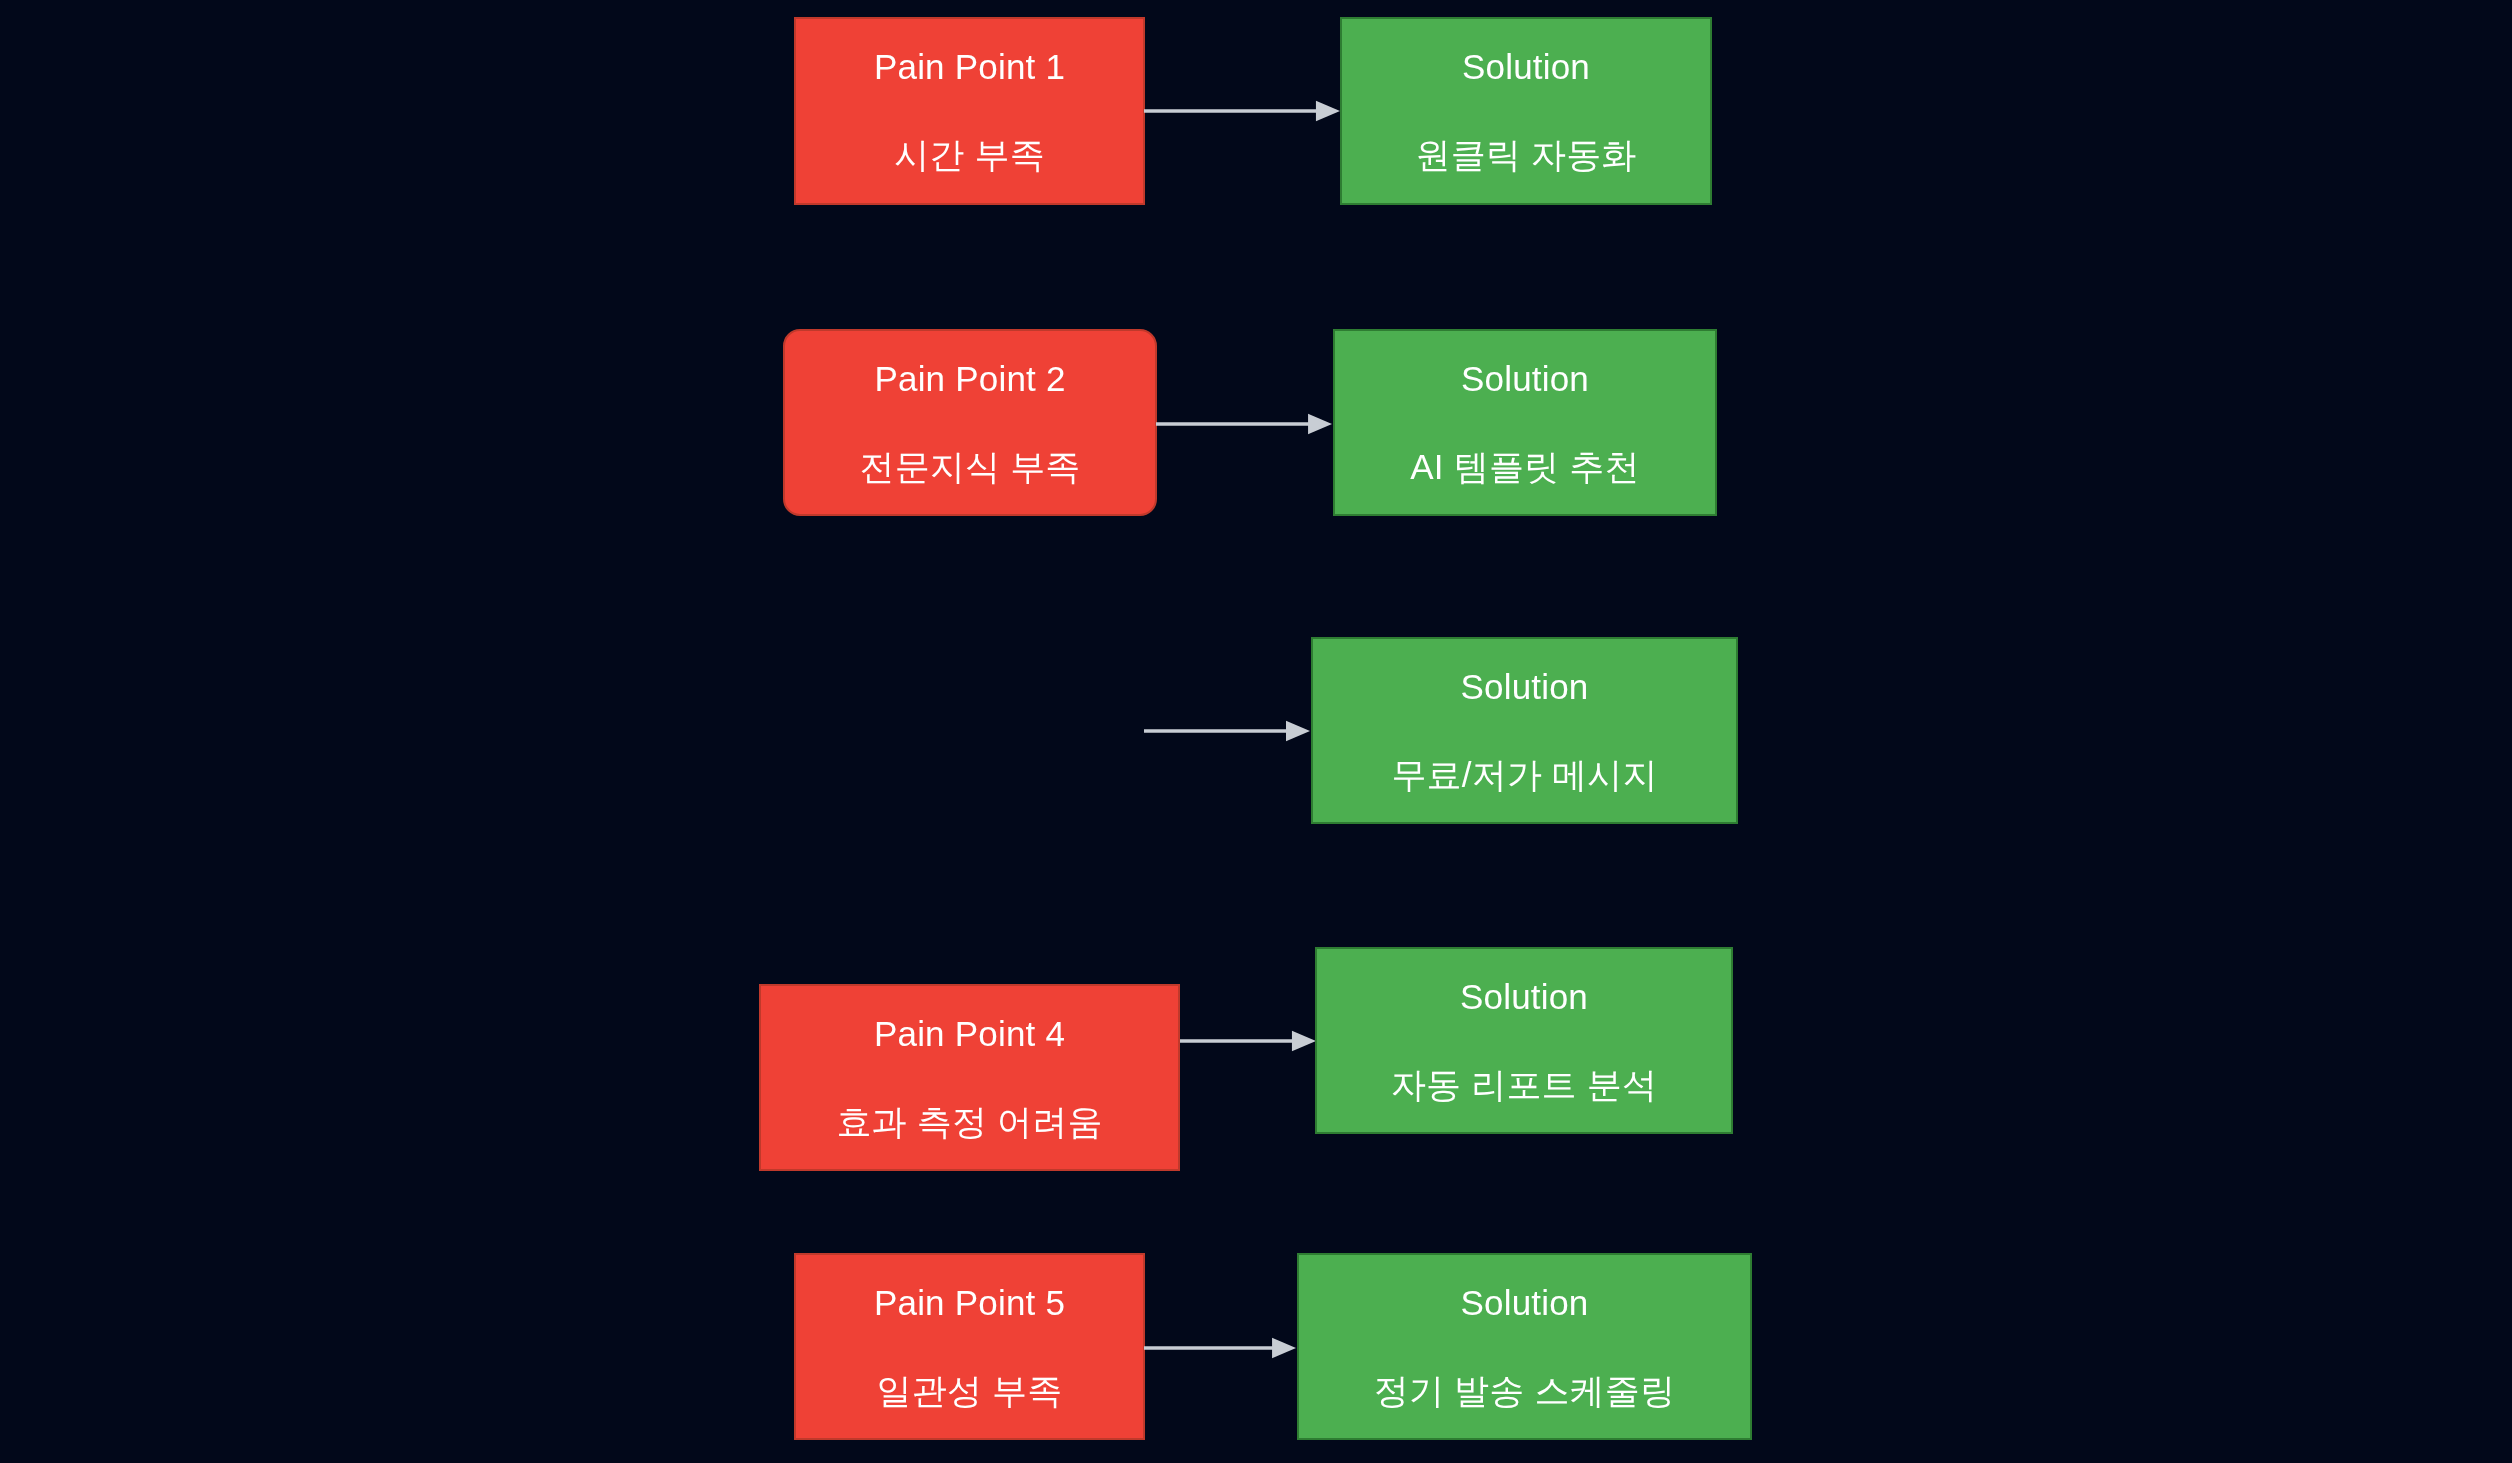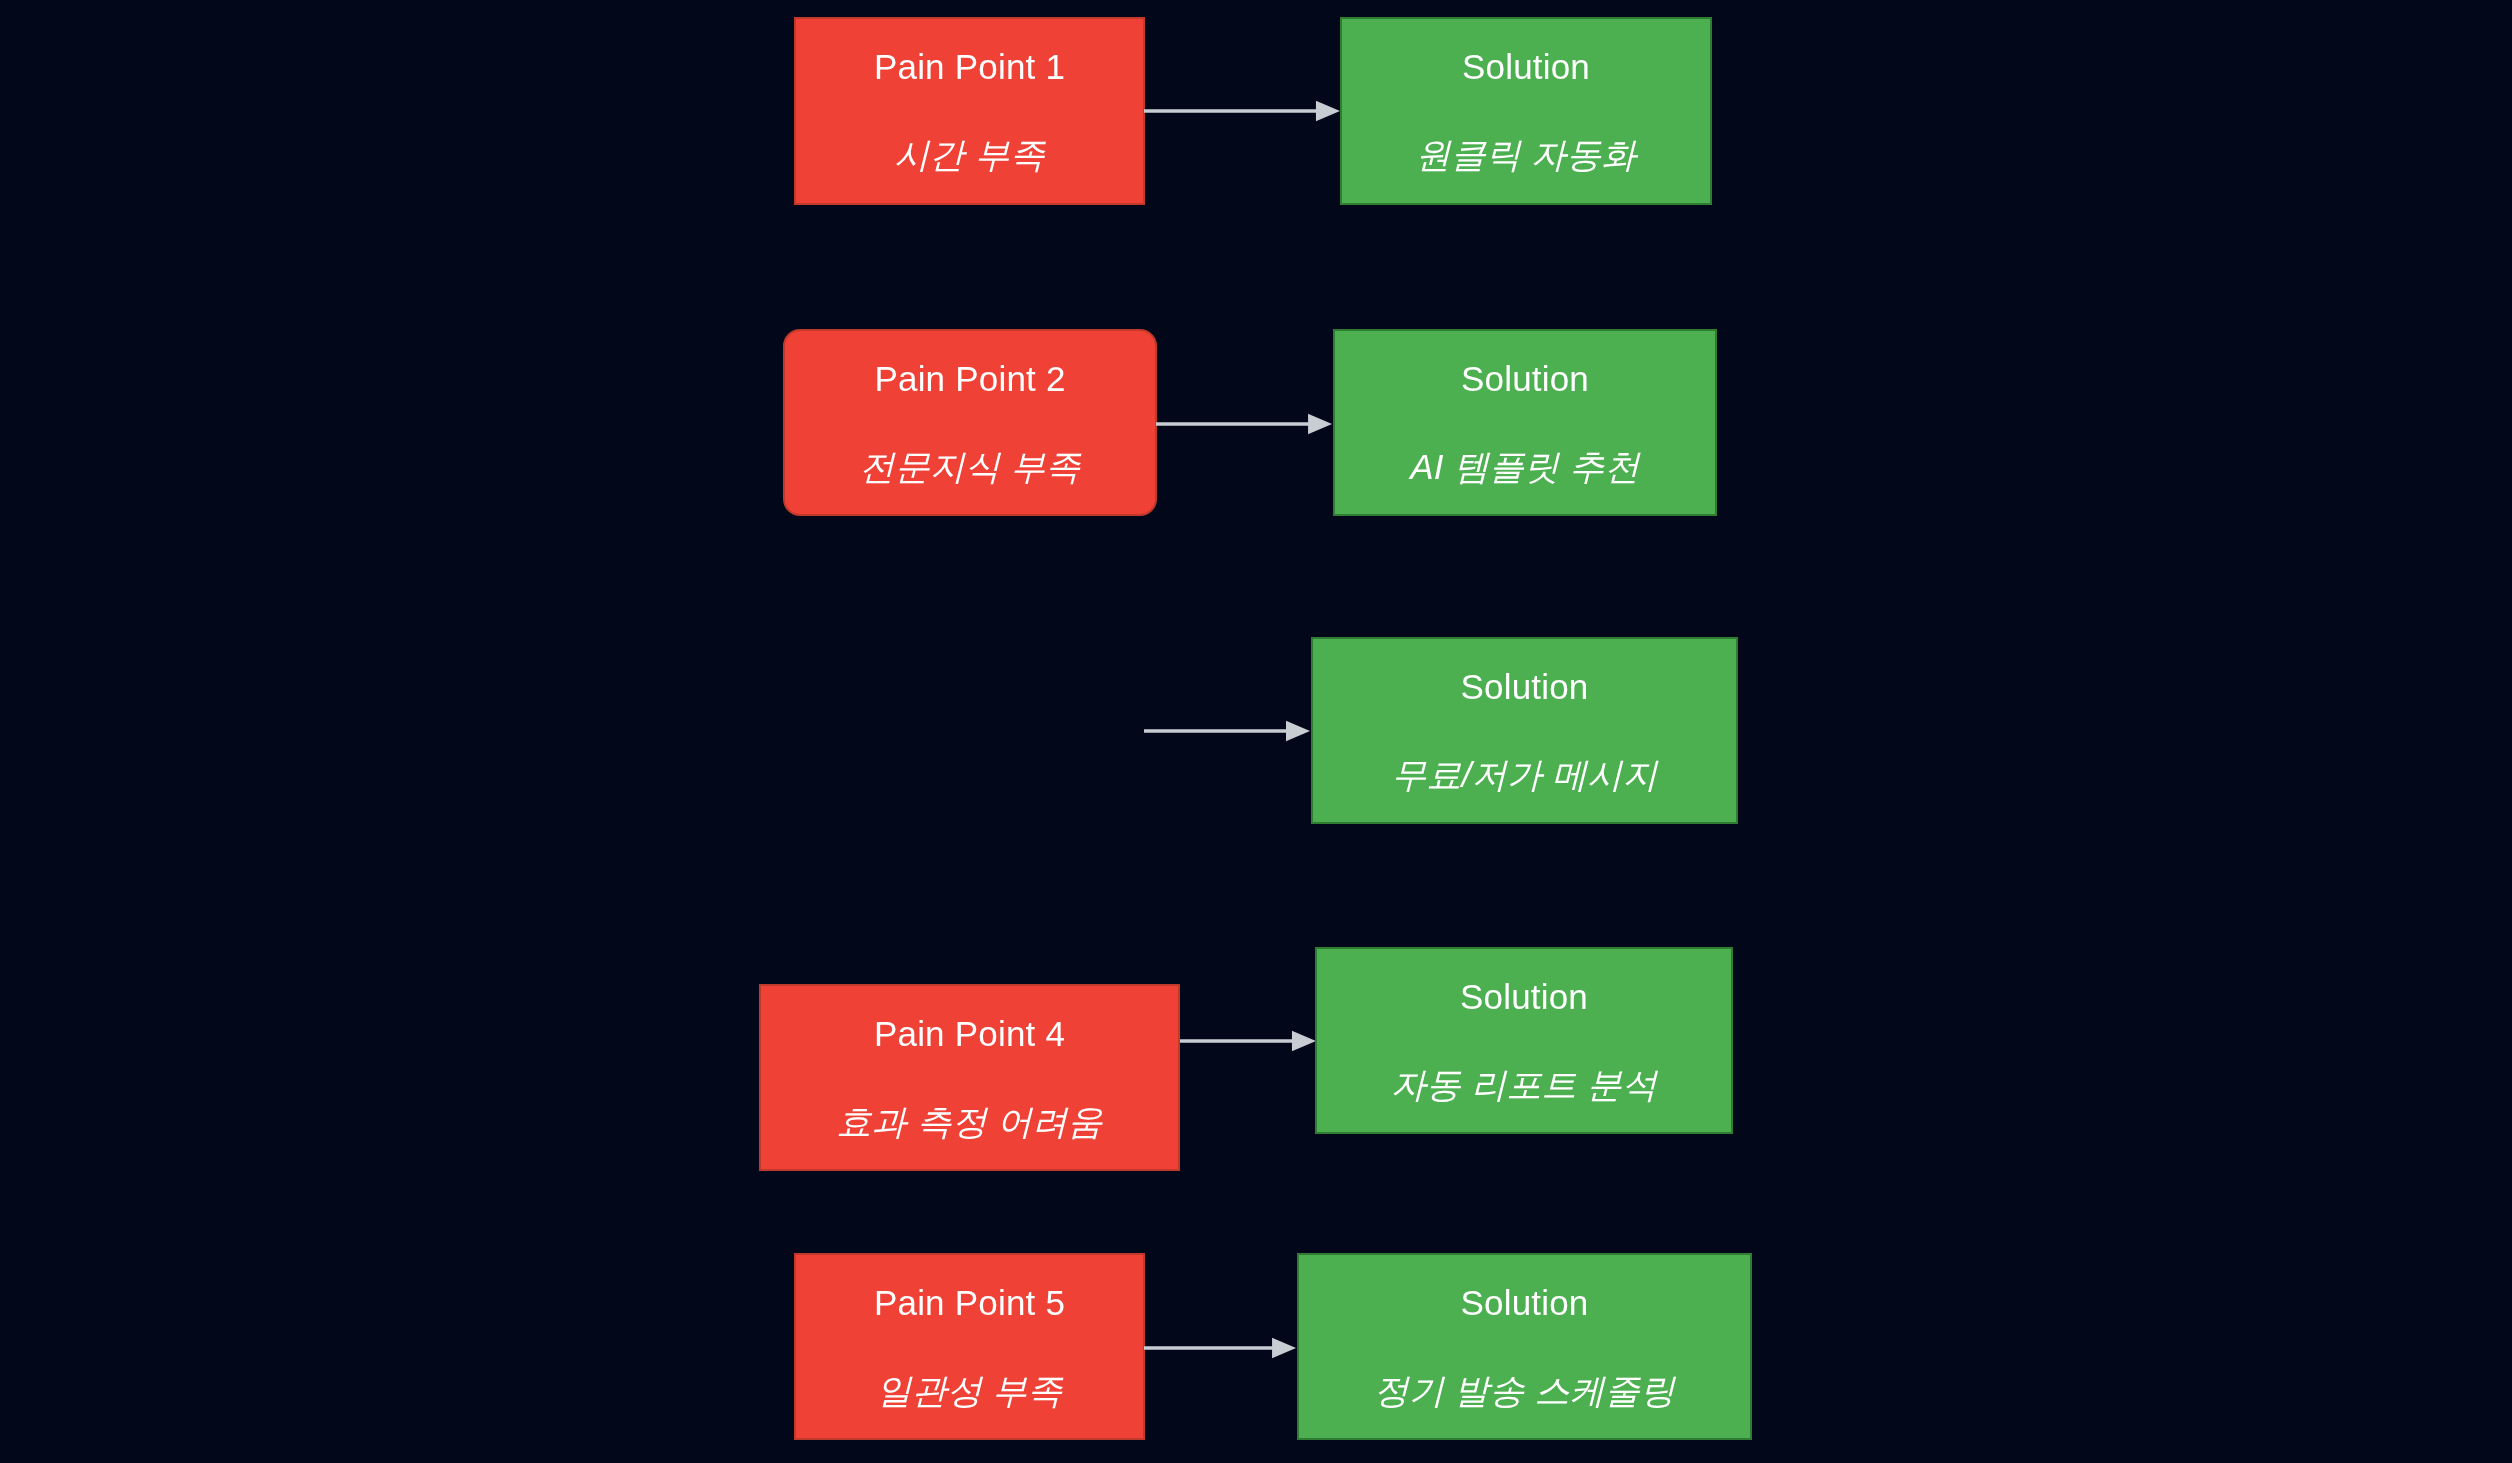--- a/index.html
+++ b/index.html
@@ -28,21 +28,21 @@
     justify-content: center;
     color: #ffffff;
     text-align: center;
     line-height: 1.30;
     font-size: 35px;
     font-weight: 400;
     letter-spacing: 0.2px;
     gap: 43px;
   }
   .node .line1 { display: block; }
-  .node .line2 { display: block; font-style: italic; }
+  .node .line2 { display: block; }
   .node.pain {
     background: #ef4136;
     border: 2.8px solid #c0392b;
   }
   .node.solution {
     background: #4caf50;
     border: 2.8px solid #2e7d32;
   }
   .edge {
     position: absolute;

